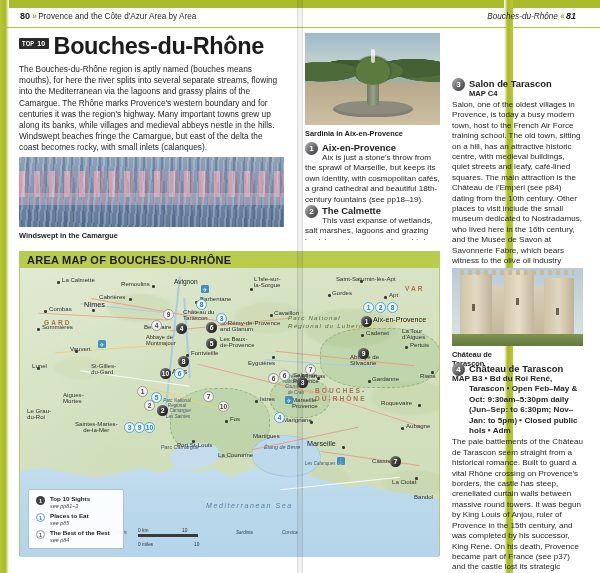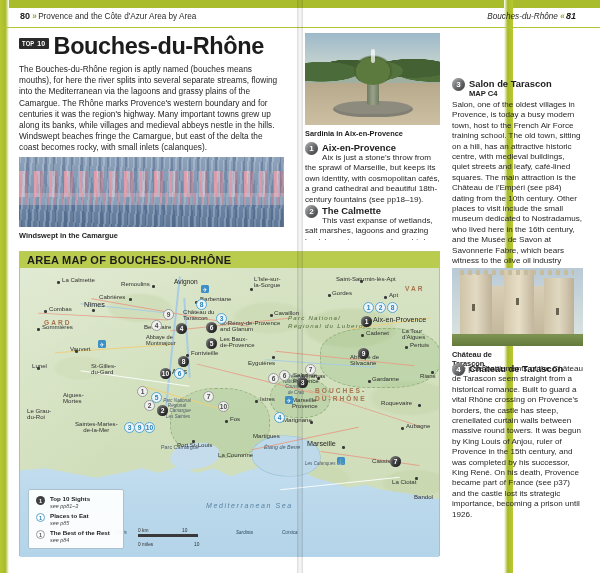--- a/index.html
+++ b/index.html
@@ -409,20 +409,21 @@
     <div class="t-win" style="left:20px; top:36px;"></div>
     <div class="t-win" style="left:64px; top:30px;"></div>
     <div class="t-win" style="left:104px; top:40px;"></div>
     <div class="t-grass"></div>
   </div>
   <div class="caption cap-tar">Château de Tarascon</div>
 
   <div class="entry" style="left:452px; top:363px; width:131px;">
     <div class="bullet">4</div>
     <div class="entry-h">Château de Tarascon</div>
+    <div class="entry-body b-strong" style="margin-top:11px; padding-left:17px; text-indent:-17px;">MAP B3 ▪ Bd du Roi René, Tarascon ▪ Open Feb–May &amp; Oct: 9:30am–5:30pm daily (Jun–Sep: to 6:30pm; Nov–Jan: to 5pm) ▪ Closed public hols ▪ Adm</div>
     <div class="entry-body" style="margin-top:1px;">The pale battlements of the Château de Tarascon seem straight from a historical romance. Built to guard a vital Rhône crossing on Provence's borders, the castle has steep, crenellated curtain walls between massive round towers. It was begun by King Louis of Anjou, ruler of Provence in the 15th century, and was completed by his successor, King René. On his death, Provence became part of France (see p37) and the castle lost its strategic importance, becoming a prison until 1926.</div>
   </div>
 
   <div class="mapbox">
     <div class="map-header">AREA MAP OF BOUCHES-DU-RHÔNE</div>
     <div class="map-canvas">
       <div class="land"></div>
       <div class="relief"></div>
 
       <div class="park" style="left:300px; top:60px; width:120px; height:60px; border-radius:40%;"></div>

